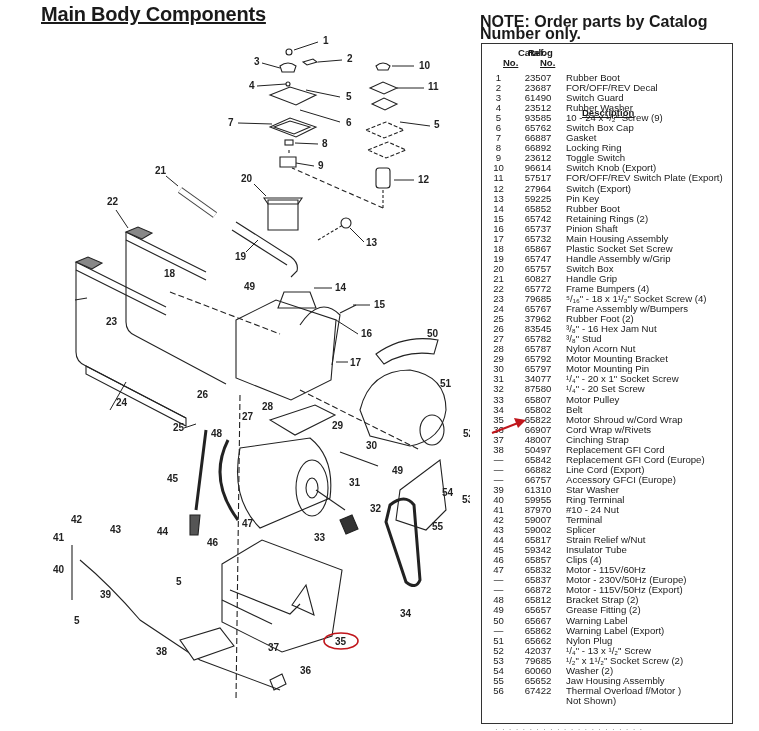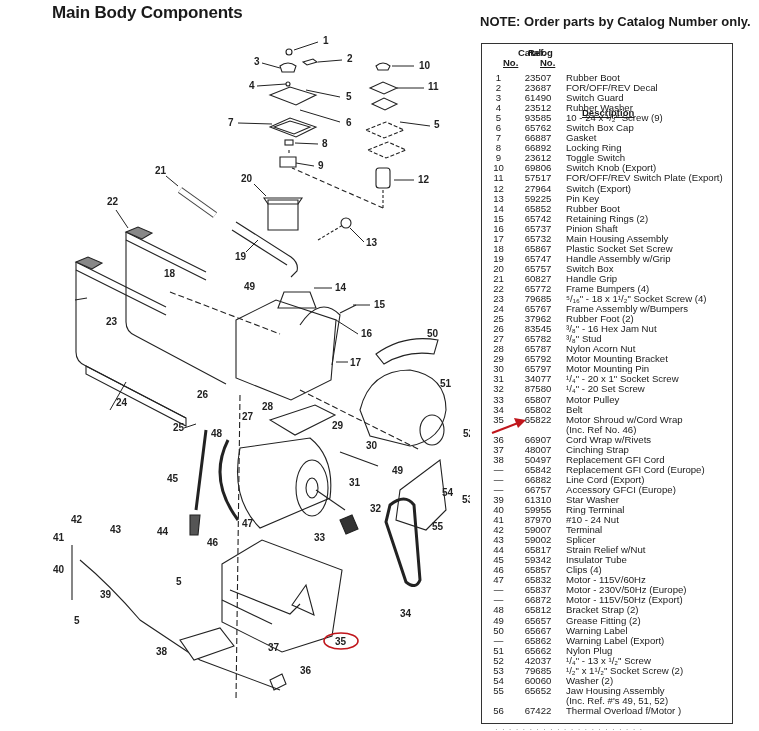--- a/index.html
+++ b/index.html
@@ -1,18 +1,18 @@
 <!DOCTYPE html>
 <html><head>
 <meta charset="utf-8">
 <style>
   html, body { margin:0; padding:0; background:#ffffff; }
   body { width:759px; height:731px; position:relative; overflow:hidden; font-family:"Liberation Sans", sans-serif; color:#1a1a1a; }
-  .title { position:absolute; left:52px; top:3px; font-size:17px; font-weight:bold; letter-spacing:-0.2px; }
-  .note { position:absolute; left:480px; top:16px; font-size:13px; font-weight:bold; line-height:12px; }
+  .title { position:absolute; left:41px; top:3px; font-size:20px; font-weight:bold; letter-spacing:-0.2px;text-decoration:underline; }
+  .note { position:absolute; left:480px; top:16px; font-size:16px; font-weight:bold; line-height:12px; }
   .note .l2 { padding-left:34px; display:block; }
   .tbl-box { position:absolute; left:481px; top:43px; width:252px; height:681px; border:1.2px solid #333; box-sizing:border-box; }
   .thead { position:absolute; left:484px; top:48px; font-size:9.5px; font-weight:bold; line-height:10px; }
   .thead .h { position:absolute; white-space:nowrap; }
   .thead u { text-decoration:underline;padding-left:16px; }
   .rows { position:absolute; left:484px; top:73px; width:246px; }
   .row { display:flex; font-size:9.6px; line-height:10.05px; height:10.05px; white-space:nowrap; }
   .row .ref { width:29px; text-align:center; }
   .row .cat { width:50px; text-align:center; }
   .row .desc { flex:1; padding-left:3px; }
@@ -269,21 +269,21 @@
       <span class="cat">66892</span>
       <span class="desc">Locking Ring</span>
     </div>
     <div class="row">
       <span class="ref">9</span>
       <span class="cat">23612</span>
       <span class="desc">Toggle Switch</span>
     </div>
     <div class="row">
       <span class="ref">10</span>
-      <span class="cat">69806</span>
+      <span class="cat">96614</span>
       <span class="desc">Switch Knob (Export)</span>
     </div>
     <div class="row">
       <span class="ref">11</span>
       <span class="cat">57517</span>
       <span class="desc">FOR/OFF/REV Switch Plate (Export)</span>
     </div>
     <div class="row">
       <span class="ref">12</span>
       <span class="cat">27964</span>
@@ -398,25 +398,20 @@
       <span class="ref">34</span>
       <span class="cat">65802</span>
       <span class="desc">Belt</span>
     </div>
     <div class="row">
       <span class="ref">35</span>
       <span class="cat">65822</span>
       <span class="desc">Motor Shroud w/Cord Wrap</span>
     </div>
     <div class="row">
-      <span class="ref"></span>
-      <span class="cat"></span>
-      <span class="desc">(Inc. Ref No. 46)</span>
-    </div>
-    <div class="row">
       <span class="ref">36</span>
       <span class="cat">66907</span>
       <span class="desc">Cord Wrap w/Rivets</span>
     </div>
     <div class="row">
       <span class="ref">37</span>
       <span class="cat">48007</span>
       <span class="desc">Cinching Strap</span>
     </div>
     <div class="row">
@@ -533,28 +528,28 @@
       <span class="ref">54</span>
       <span class="cat">60060</span>
       <span class="desc">Washer (2)</span>
     </div>
     <div class="row">
       <span class="ref">55</span>
       <span class="cat">65652</span>
       <span class="desc">Jaw Housing Assembly</span>
     </div>
     <div class="row">
-      <span class="ref"></span>
-      <span class="cat"></span>
-      <span class="desc">(Inc. Ref. #'s 49, 51, 52)</span>
-    </div>
-    <div class="row">
       <span class="ref">56</span>
       <span class="cat">67422</span>
       <span class="desc">Thermal Overload f/Motor )</span>
+    </div>
+    <div class="row">
+      <span class="ref"></span>
+      <span class="cat"></span>
+      <span class="desc">Not Shown)</span>
     </div>
   </div>
 
 <svg class="arrow-red" width="40" height="20" viewBox="0 0 40 20">
   <line x1="2" y1="16" x2="28" y2="6" stroke="#c0161c" stroke-width="2.2"></line>
   <polygon points="24,1 36,3 28,11" fill="#c0161c"></polygon>
 </svg>
 
 <div class="cutoff">· · · · · · · · · · · · · · · · · · · · · ·</div>
 

